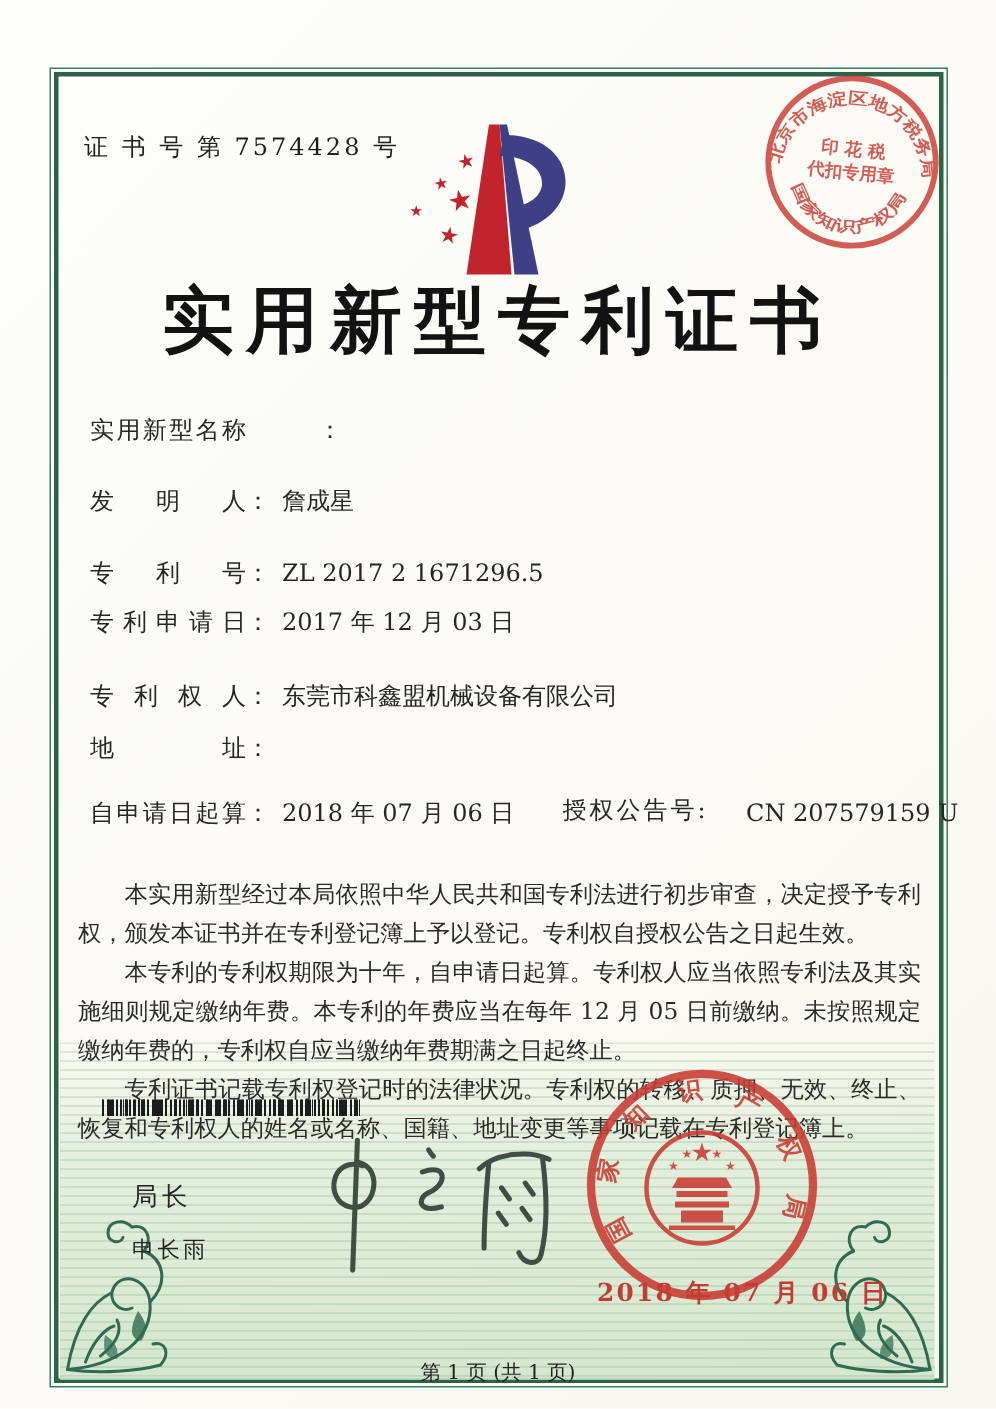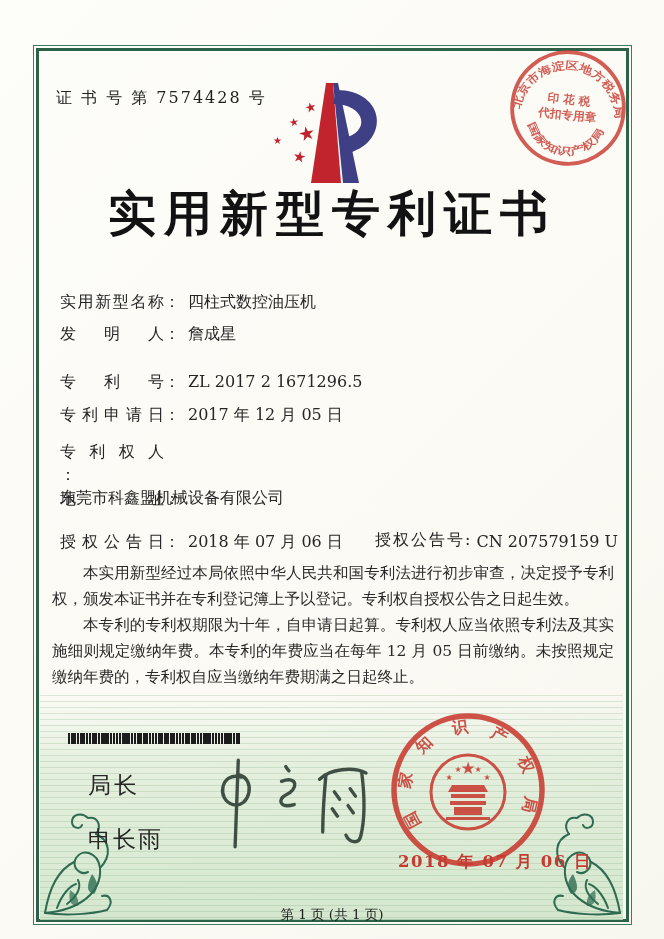--- a/index.html
+++ b/index.html
@@ -21,36 +21,36 @@
       linear-gradient(180deg, rgba(214,233,208,0) 0, rgba(211,231,204,.55) 70px, rgba(203,227,197,.8) 100%);
   }
   .cert-number{position:absolute;left:56px;top:88px;font-size:16px;letter-spacing:2px;color:#1f1f1f;z-index:2;}
   .title{position:absolute;left:0;top:182px;width:100%;text-align:center;font-size:48px;font-weight:bold;
          letter-spacing:8px;color:#121212;z-index:2;}
   
   .row{position:absolute;left:60px;display:flex;font-size:16px;line-height:23px;z-index:2;}
   .row .lbl{display:inline-block;width:104px;text-align:justify;text-align-last:justify;}
   .row .colon{display:inline-block;margin-right:8px;}
   .row .val{display:inline-block;max-width:400px;word-break:break-all;}
-  .r1{top:290px;} .r2{top:322px;} .r3{top:370px;} .r4{top:403px;justify-content:flex-end;} .r5{top:440px;flex-direction:column;} .r6{top:487px;} .r7{top:530px;}
+  .r1{top:275px;gap:48px;} .r2{top:322px;} .r3{top:370px;} .r4{top:403px;justify-content:flex-end;} .r5{top:452px;} .r6{top:487px;} .r7{top:530px;}
   .row-right{position:absolute;left:375px;top:530px;display:flex;font-size:16px;z-index:2;align-items:flex-end;}
   .row-right .lbl{display:inline-block;letter-spacing:2px;}
   
-  .paras{position:absolute;left:52px;top:560px;width:562px;font-size:15.5px;line-height:26px;
+  .paras{position:absolute;left:52px;top:583px;width:562px;font-size:15.5px;line-height:26px;
          text-align:justify;color:#2a2a2a;z-index:2;}
   .paras p{margin:0;text-indent:2em;}
   
   .barcode{position:absolute;left:68px;top:733px;width:172px;height:11px;z-index:2;
     background-image:
       repeating-linear-gradient(90deg,#1c1c1c 0 1.5px,transparent 1.5px 3px),
       repeating-linear-gradient(90deg,#1c1c1c 0 1px,transparent 1px 7px),
       repeating-linear-gradient(90deg,transparent 0 4px,#1c1c1c 4px 6px,transparent 6px 11px);
   }
-  .signer-title{position:absolute;left:88px;top:770px;font-size:23px;letter-spacing:3px;z-index:2;}
-  .signer-name{position:absolute;left:88px;top:824px;font-size:23px;letter-spacing:2px;z-index:2;}
+  .signer-title{position:absolute;left:88px;top:786px;font-size:17px;letter-spacing:3px;z-index:2;}
+  .signer-name{position:absolute;left:88px;top:824px;font-size:15px;letter-spacing:2px;z-index:2;}
   .signature{position:absolute;left:205px;top:756px;z-index:2;}
   .office-stamp{position:absolute;left:388px;top:710px;z-index:3;opacity:.88;}
   .issue-date{position:absolute;left:398px;top:851px;font-size:16.5px;letter-spacing:1.5px;
               color:#c43c31;font-weight:bold;z-index:4;}
   .tax-stamp{position:absolute;left:506px;top:46px;z-index:3;opacity:.82;transform:rotate(6deg);}
   .logo{position:absolute;left:265px;top:78px;z-index:2;}
   .footer{position:absolute;left:0;top:906px;width:100%;text-align:center;font-size:13.5px;z-index:2;color:#1f1f1f;}
   .ornament{position:absolute;z-index:1;}
   .orn-br{left:503px;top:796px;}
   .orn-bl{left:40px;top:796px;transform:scaleX(-1);}
@@ -120,59 +120,59 @@
     </text>
     <text x="80" y="74" text-anchor="middle" font-size="15" fill="#c93b31" font-weight="bold">印 花 税</text>
     <text x="80" y="94" text-anchor="middle" font-size="15" fill="#c93b31" font-weight="bold">代扣专用章</text>
   </svg>
 
   <div class="title">实用新型专利证书</div>
 
   <div class="row r1">
     <span class="lbl">实用新型名称</span>
       <span class="colon">：</span>
-    <span class="val">四柱式数控油压机</span>
   </div>
   <div class="row r2">
     <span class="lbl">发明人</span>
       <span class="colon">：</span>
     <span class="val">詹成星</span>
   </div>
   <div class="row r3">
     <span class="lbl">专利号</span>
       <span class="colon">：</span>
     <span class="val">ZL 2017 2 1671296.5</span>
   </div>
   <div class="row r4">
     <span class="lbl">专利申请日</span>
       <span class="colon">：</span>
-    <span class="val">2017 年 12 月 05 日</span>
+    <span class="val">2017 年 12 月 03 日</span>
   </div>
   <div class="row r5">
     <span class="lbl">专利权人</span>
       <span class="colon">：</span>
     <span class="val">东莞市科鑫盟机械设备有限公司</span>
   </div>
   <div class="row r6">
     <span class="lbl">地址</span>
       <span class="colon">：</span>
   </div>
   <div class="row r7">
-    <span class="lbl">授权公告日</span>
+    <span class="lbl">自申请日起算</span>
       <span class="colon">：</span>
     <span class="val">2018 年 07 月 06 日</span>
   </div>
   <div class="row-right">
     <span class="lbl">授权公告号:</span>
-    <span class="val" style="margin-left:4px">CN 207579159 U</span>
+    <span class="val" style="margin-left:25px">CN 207579159 U</span>
   </div>
 
   <div class="paras">
     <p>本实用新型经过本局依照中华人民共和国专利法进行初步审查，决定授予专利权，颁发本证书并在专利登记簿上予以登记。专利权自授权公告之日起生效。</p>
     <p>本专利的专利权期限为十年，自申请日起算。专利权人应当依照专利法及其实施细则规定缴纳年费。本专利的年费应当在每年 12 月 05 日前缴纳。未按照规定缴纳年费的，专利权自应当缴纳年费期满之日起终止。</p>
+    <p>专利证书记载专利权登记时的法律状况。专利权的转移、质押、无效、终止、恢复和专利权人的姓名或名称、国籍、地址变更等事项记载在专利登记簿上。</p>
   </div>
 
   <div class="barcode"></div>
 
   <div class="signer-title">局长</div>
   <div class="signer-name">申长雨</div>
 
   <svg class="signature" width="170" height="95" viewBox="0 0 160 90">
     <g stroke="#2a3a30" stroke-width="3.2" fill="none" stroke-linecap="round" opacity=".88">
       <path d="M34,20 C14,14 10,42 26,46 C42,50 48,22 32,18"></path>

